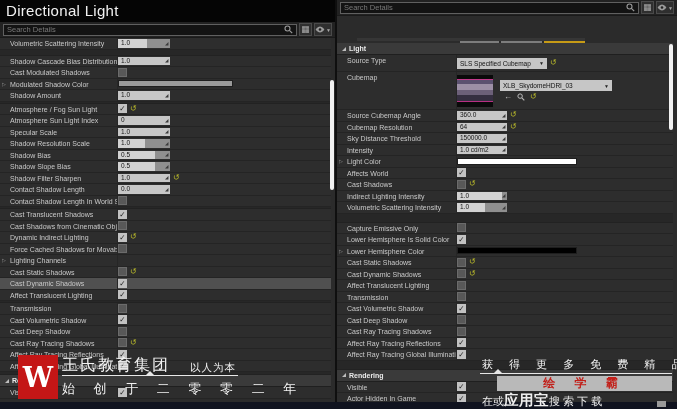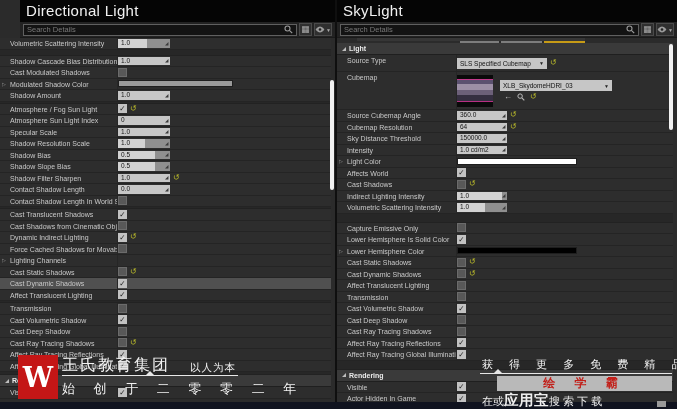--- a/index.html
+++ b/index.html
@@ -1,20 +1,20 @@
 <!DOCTYPE html>
 <html><head>
 <meta charset="utf-8">
 <style>
   * { margin:0; padding:0; box-sizing:border-box; }
   html,body { width:677px; height:409px; }
   body { background:#0f0f0f; font-family:"Liberation Sans",sans-serif; position:relative; overflow:hidden; }
 
   .panel { position:absolute; top:0; height:409px; background:#2b2b2b; }
-  #panelL { left:0;   width:335px;padding-left:20px; }
+  #panelL { left:0;   width:335px; }
   #panelR { left:337px; width:340px; }
 
   .phead { height:22px; background:#050505; padding:2px 6px 0 6px; }
   .ptitle { font-size:15px; color:#f1f1f1; letter-spacing:.3px; }
 
   .psearchrow { height:16px; background:#222; display:flex; align-items:center; padding:2px 3px; gap:2px; border-bottom:1px solid #1a1a1a; }
   .searchbox { flex:1; height:12px; background:#131313; border:1px solid #606060; display:flex; align-items:flex-start; padding:0 3px; gap:2px; }
   input.search { flex:1; background:transparent; border:0; outline:0; color:#9a9a9a; font-size:7.5px; height:10px; font-family:"Liberation Sans",sans-serif; }
   input.search::placeholder { color:#787878; }
   .iconbtn { width:13px; height:13px; border:1px solid #4a4a4a; background:#2f2f2f; color:#a8a8a8; font-size:9px; line-height:11px; text-align:center; flex:0 0 auto; }
@@ -321,23 +321,20 @@
         <div class="pname"><span>Visible</span></div>
         <div class="pval">
           <div class="chk on">✓</div>
         </div>
       </div>
     </div>
   <div class="sbar" style="left:330px; top:80px; height:110px;"></div>
 </div>
 
 <div class="panel" id="panelR">
-  <div class="phead">
-    <span class="ptitle">SkyLight</span>
-  </div>
   <div class="psearchrow">
     <div class="searchbox">
       <input class="search" placeholder="Search Details" style="">
       <svg width="9" height="9" viewBox="0 0 9 9">
           <circle cx="3.5" cy="3.5" r="2.5" fill="none" stroke="#9a9a9a" stroke-width="1.1"></circle>
           <line x1="5.4" y1="5.4" x2="8.2" y2="8.2" stroke="#9a9a9a" stroke-width="1.2"></line>
         </svg>
     </div>
     <div class="iconbtn">▦</div>
     <div class="eyebtn">

